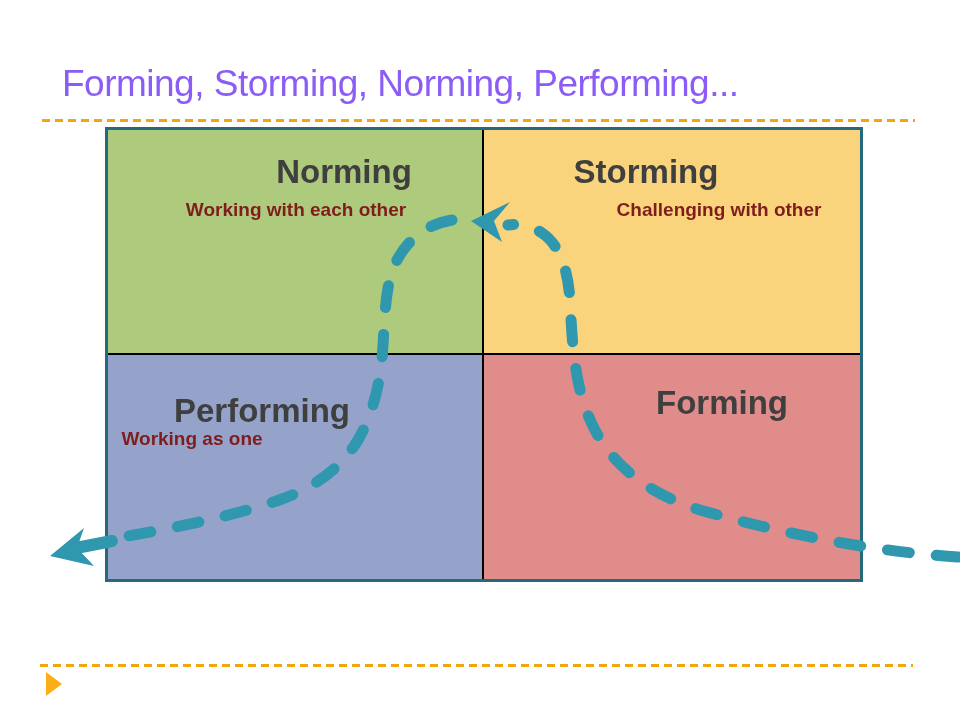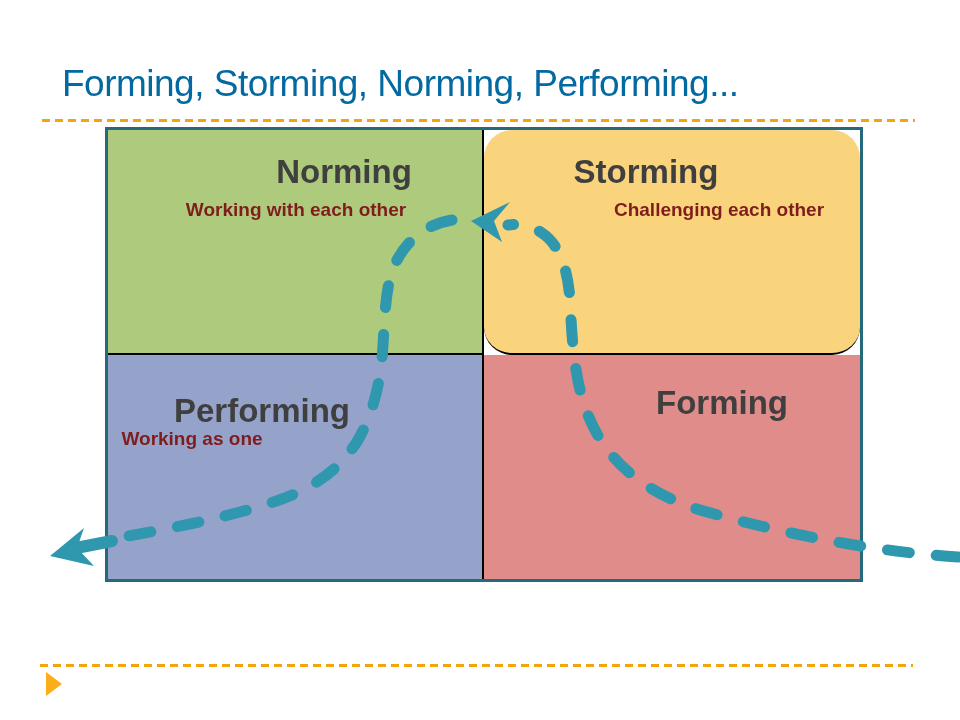--- a/index.html
+++ b/index.html
@@ -44,21 +44,21 @@
     left: 105px; top: 127px;
     width: 758px; height: 455px;
     border: 3px solid;
     box-sizing: border-box;
     display: grid;
     grid-template-columns: 1fr 1fr;
     grid-template-rows: 1fr 1fr;
   }
   .cell { position: relative; border: 0 solid; box-sizing: border-box; }
   .cell.tl { border-right-width: 2px; border-bottom-width: 2px; }
-  .cell.tr { border-bottom-width: 2px; border-radius: 28px; }
+  .cell.tr { border-bottom-width: 2px; }
   .cell.bl { border-right-width: 2px; }
 
   .qh {
     position: absolute;
     font-size: 33px;
     font-weight: 700;
     color: #3F3F3F;
     white-space: nowrap;
     line-height: 1.1;
   }
@@ -93,34 +93,34 @@
     fill: none;
     stroke-width: 12;
     stroke-linecap: round;
   }
 </style>
 </head>
 <body>
 
 <div class="slide">
 
-  <h1 class="slide-title" style="color: #0369a1;">Forming, Storming, Norming, Performing...</h1>
+  <h1 class="slide-title" style="color: #8b5cf6;">Forming, Storming, Norming, Performing...</h1>
 
   <div class="sep sep-top"></div>
 
   <div class="grid" style="border-color: rgb(38, 105, 124);">
 
     <div class="cell tl" style="background-color: rgb(174, 202, 125);">
       <div class="qh">Norming</div>
       <div class="qs">Working with each other</div>
     </div>
 
     <div class="cell tr" style="background-color: rgb(250, 212, 124);">
       <div class="qh">Storming</div>
-      <div class="qs">Challenging each other</div>
+      <div class="qs">Challenging with other</div>
     </div>
 
     <div class="cell bl" style="background-color: rgb(149, 163, 203);">
       <div class="qh">Performing</div>
       <div class="qs">Working as one</div>
     </div>
 
     <div class="cell br" style="background-color: rgb(224, 140, 139); padding-left: 44px;">
       <div class="qh">Forming</div>
     </div>

